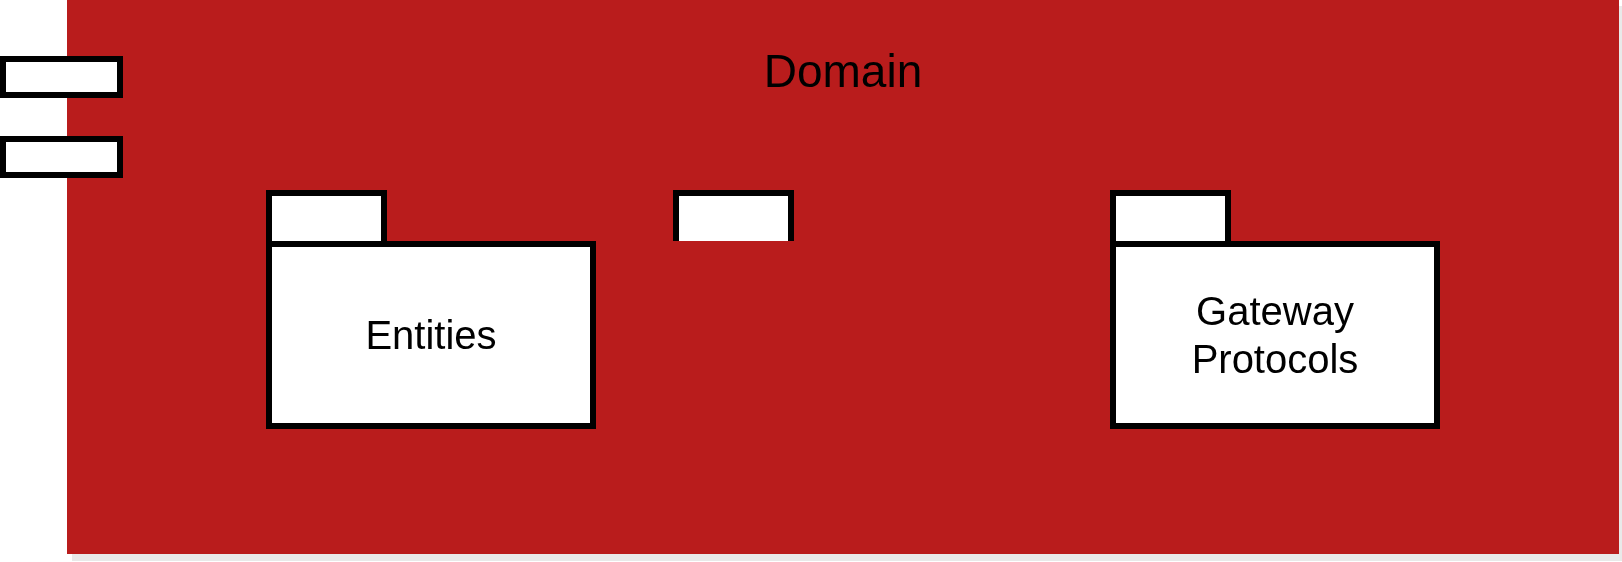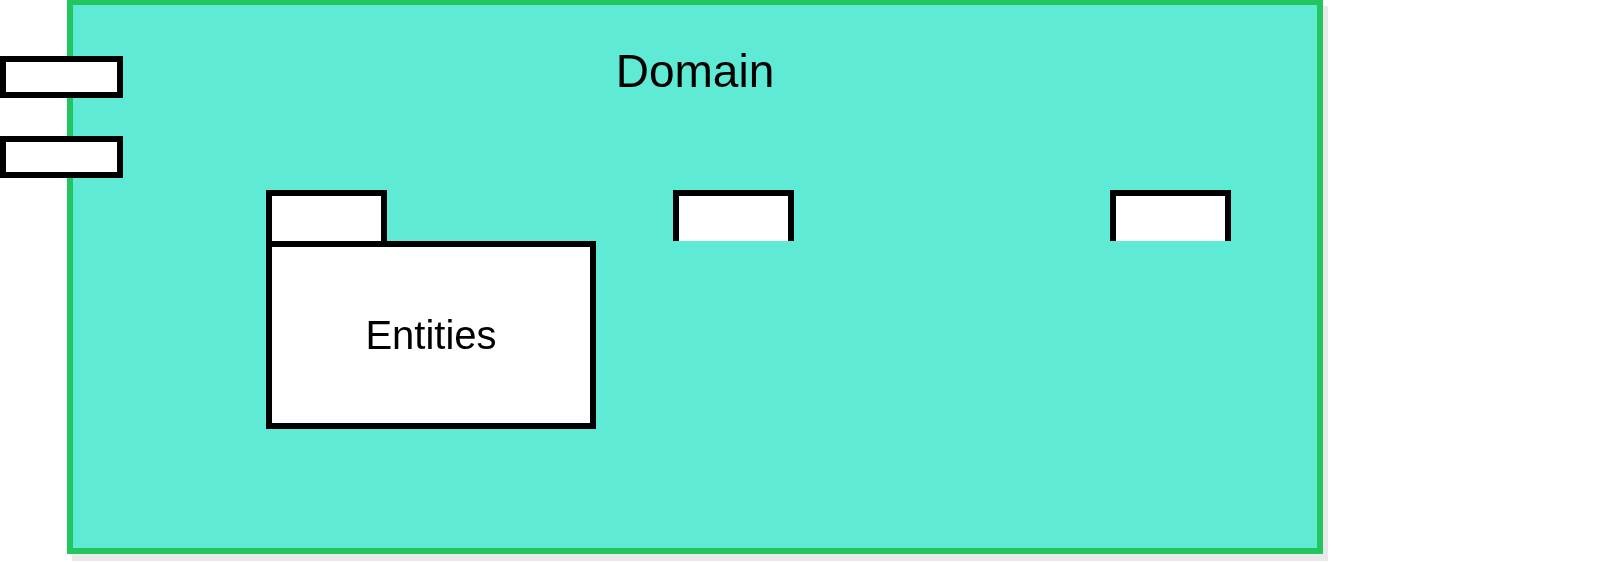--- a/index.html
+++ b/index.html
@@ -12,25 +12,25 @@
     overflow: hidden;
     font-family: "Liberation Sans", sans-serif;
     color: #000000;
   }
 
   
   .component-box {
     position: absolute;
     left: 67px;
     top: -1px;
-    width: 1256px;
+    width: 1552px;
     height: 555px;
     box-sizing: border-box;
-    border: 6px solid #22c55e;
-    background: #5eead4;
+    border: 6px solid #b91c1c;
+    background: #b91c1c;
     box-shadow: 5px 7px 0 #e9e9e9;
   }
 
   .component-title {
     position: absolute;
     left: 0;
     right: 0;
     top: 40px;
     text-align: center;
     font-size: 46px;
@@ -110,20 +110,23 @@
         <span class="folder-label">Entities</span>
       </div>
     </div>
 
     <div class="folder folder-2">
       <div class="folder-tab"></div>
     </div>
 
     <div class="folder folder-3">
       <div class="folder-tab"></div>
+      <div class="folder-body">
+        <span class="folder-label">Gateway Protocols</span>
+      </div>
     </div>
 
   </div>
 
   <div>
     <div class="uml-tab uml-tab-top"></div>
     <div class="uml-tab uml-tab-bottom"></div>
   </div>
 
 </div>

